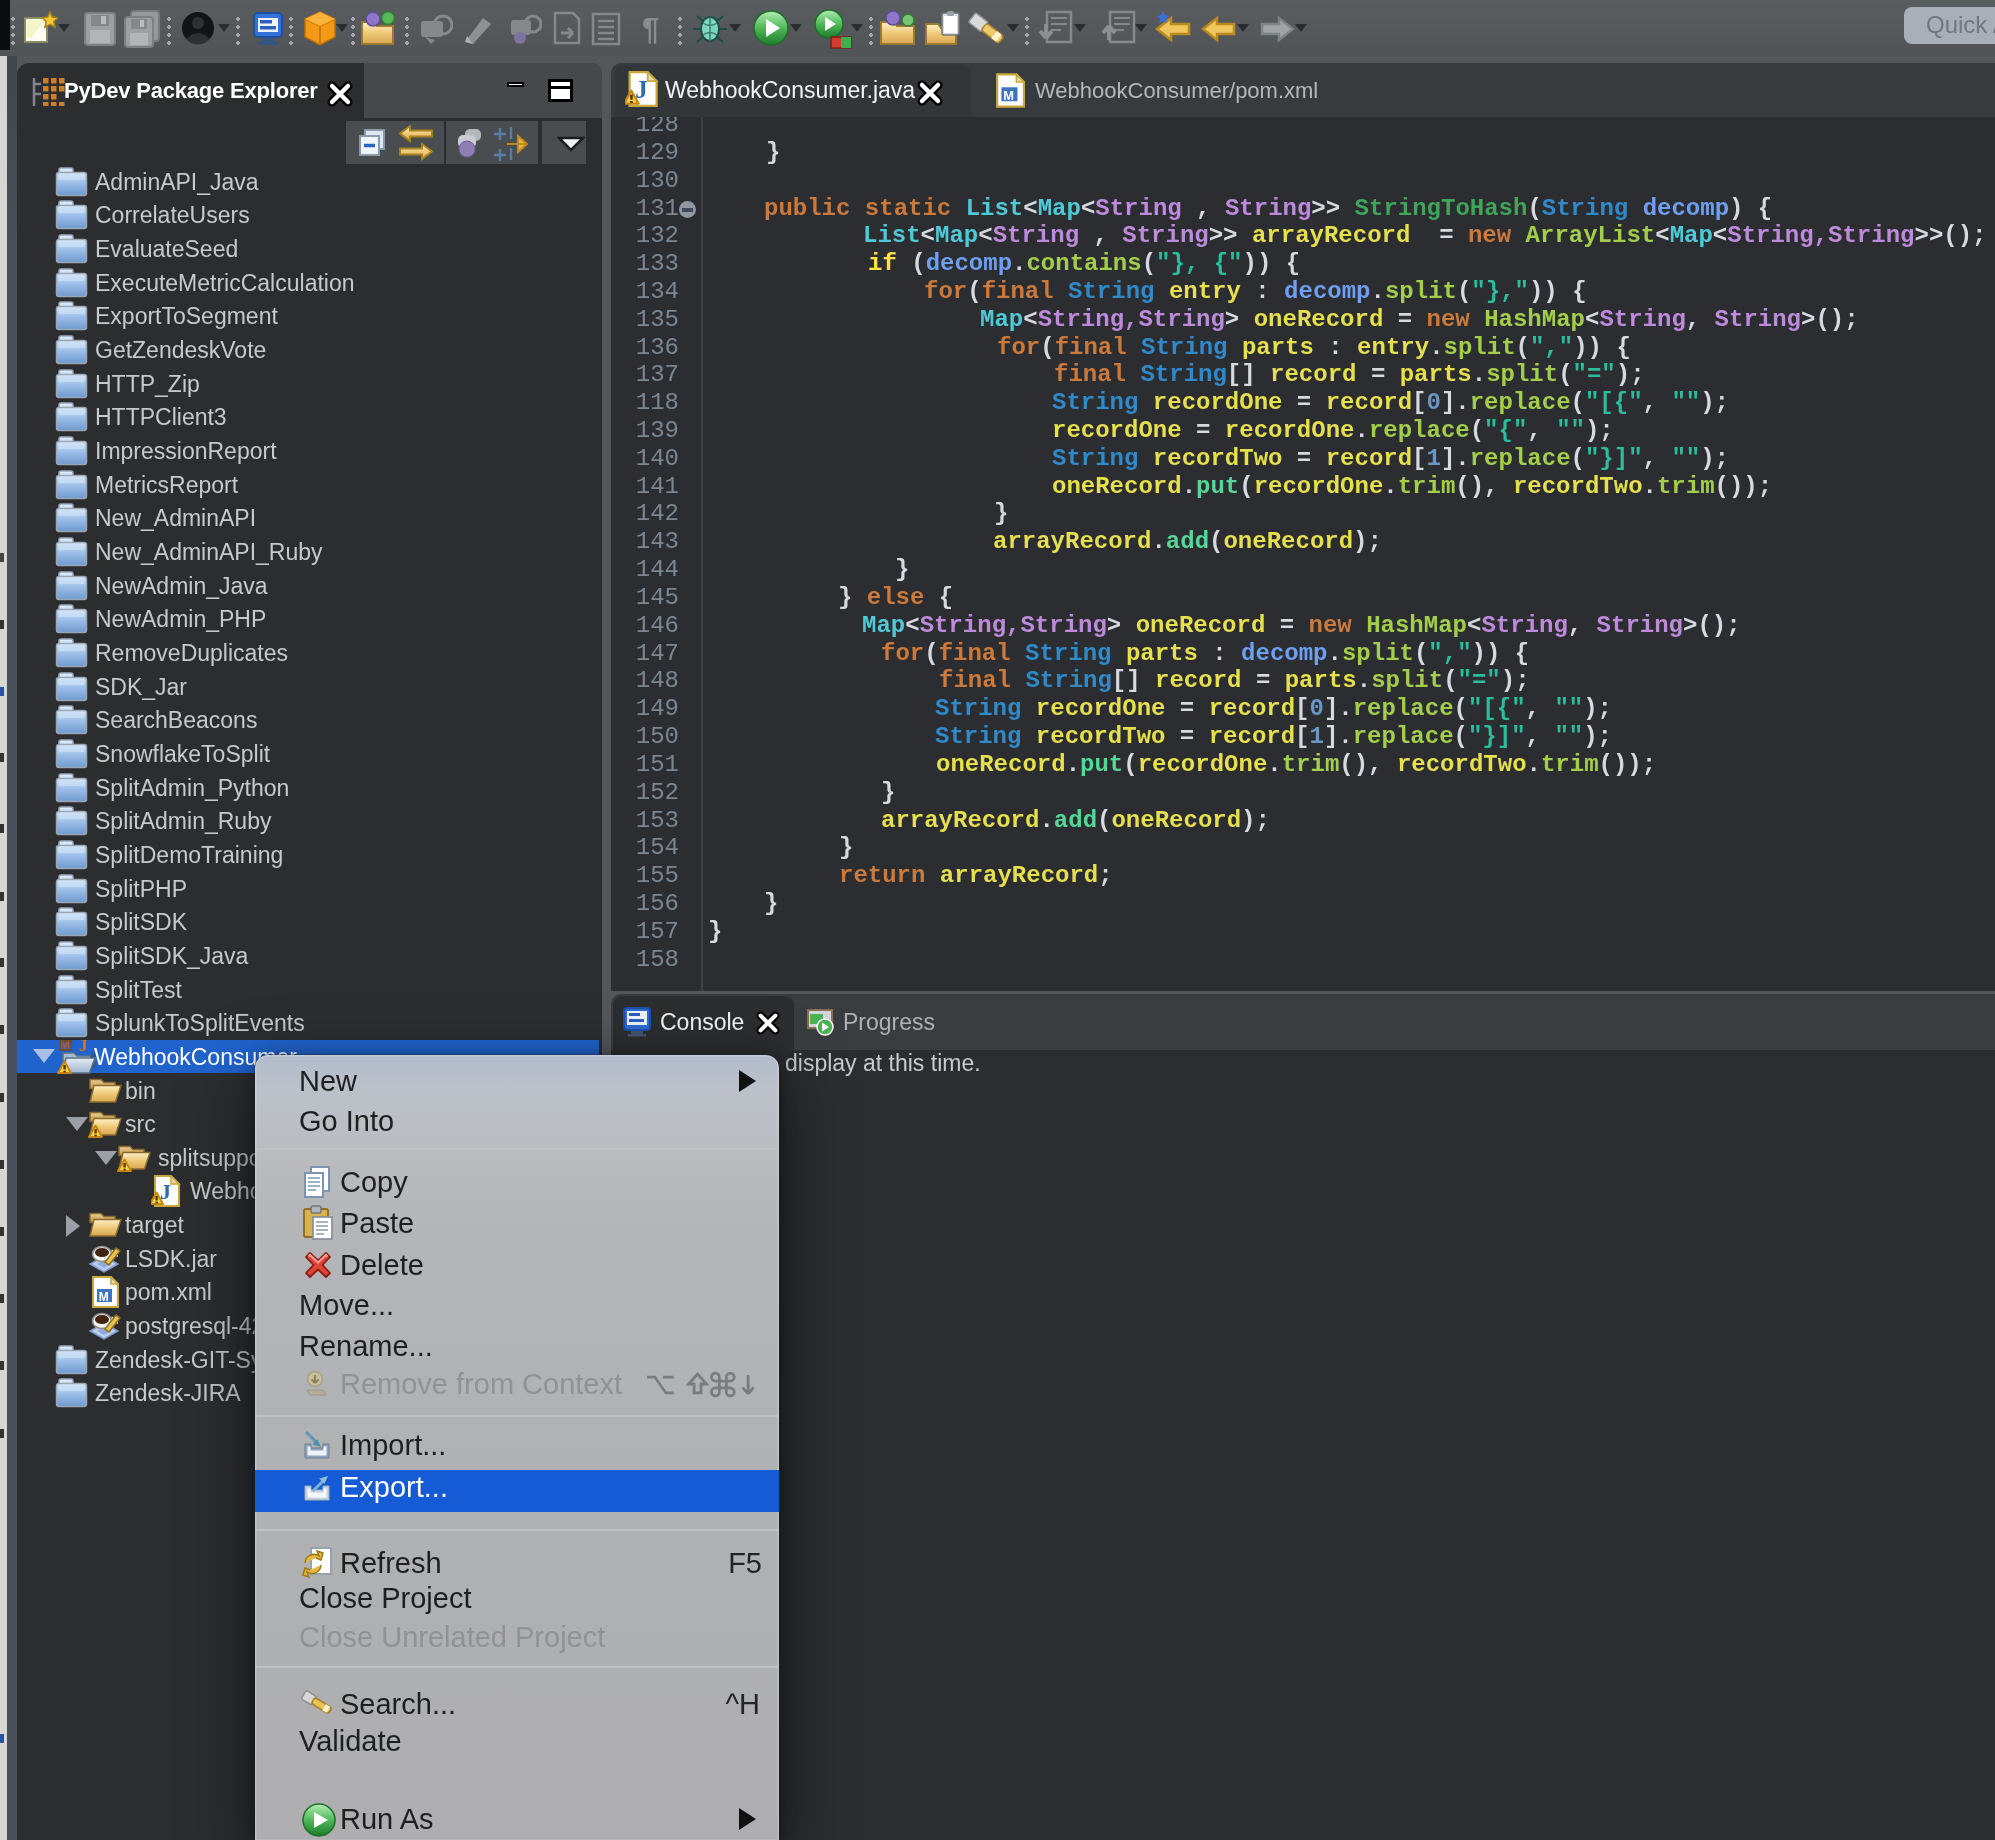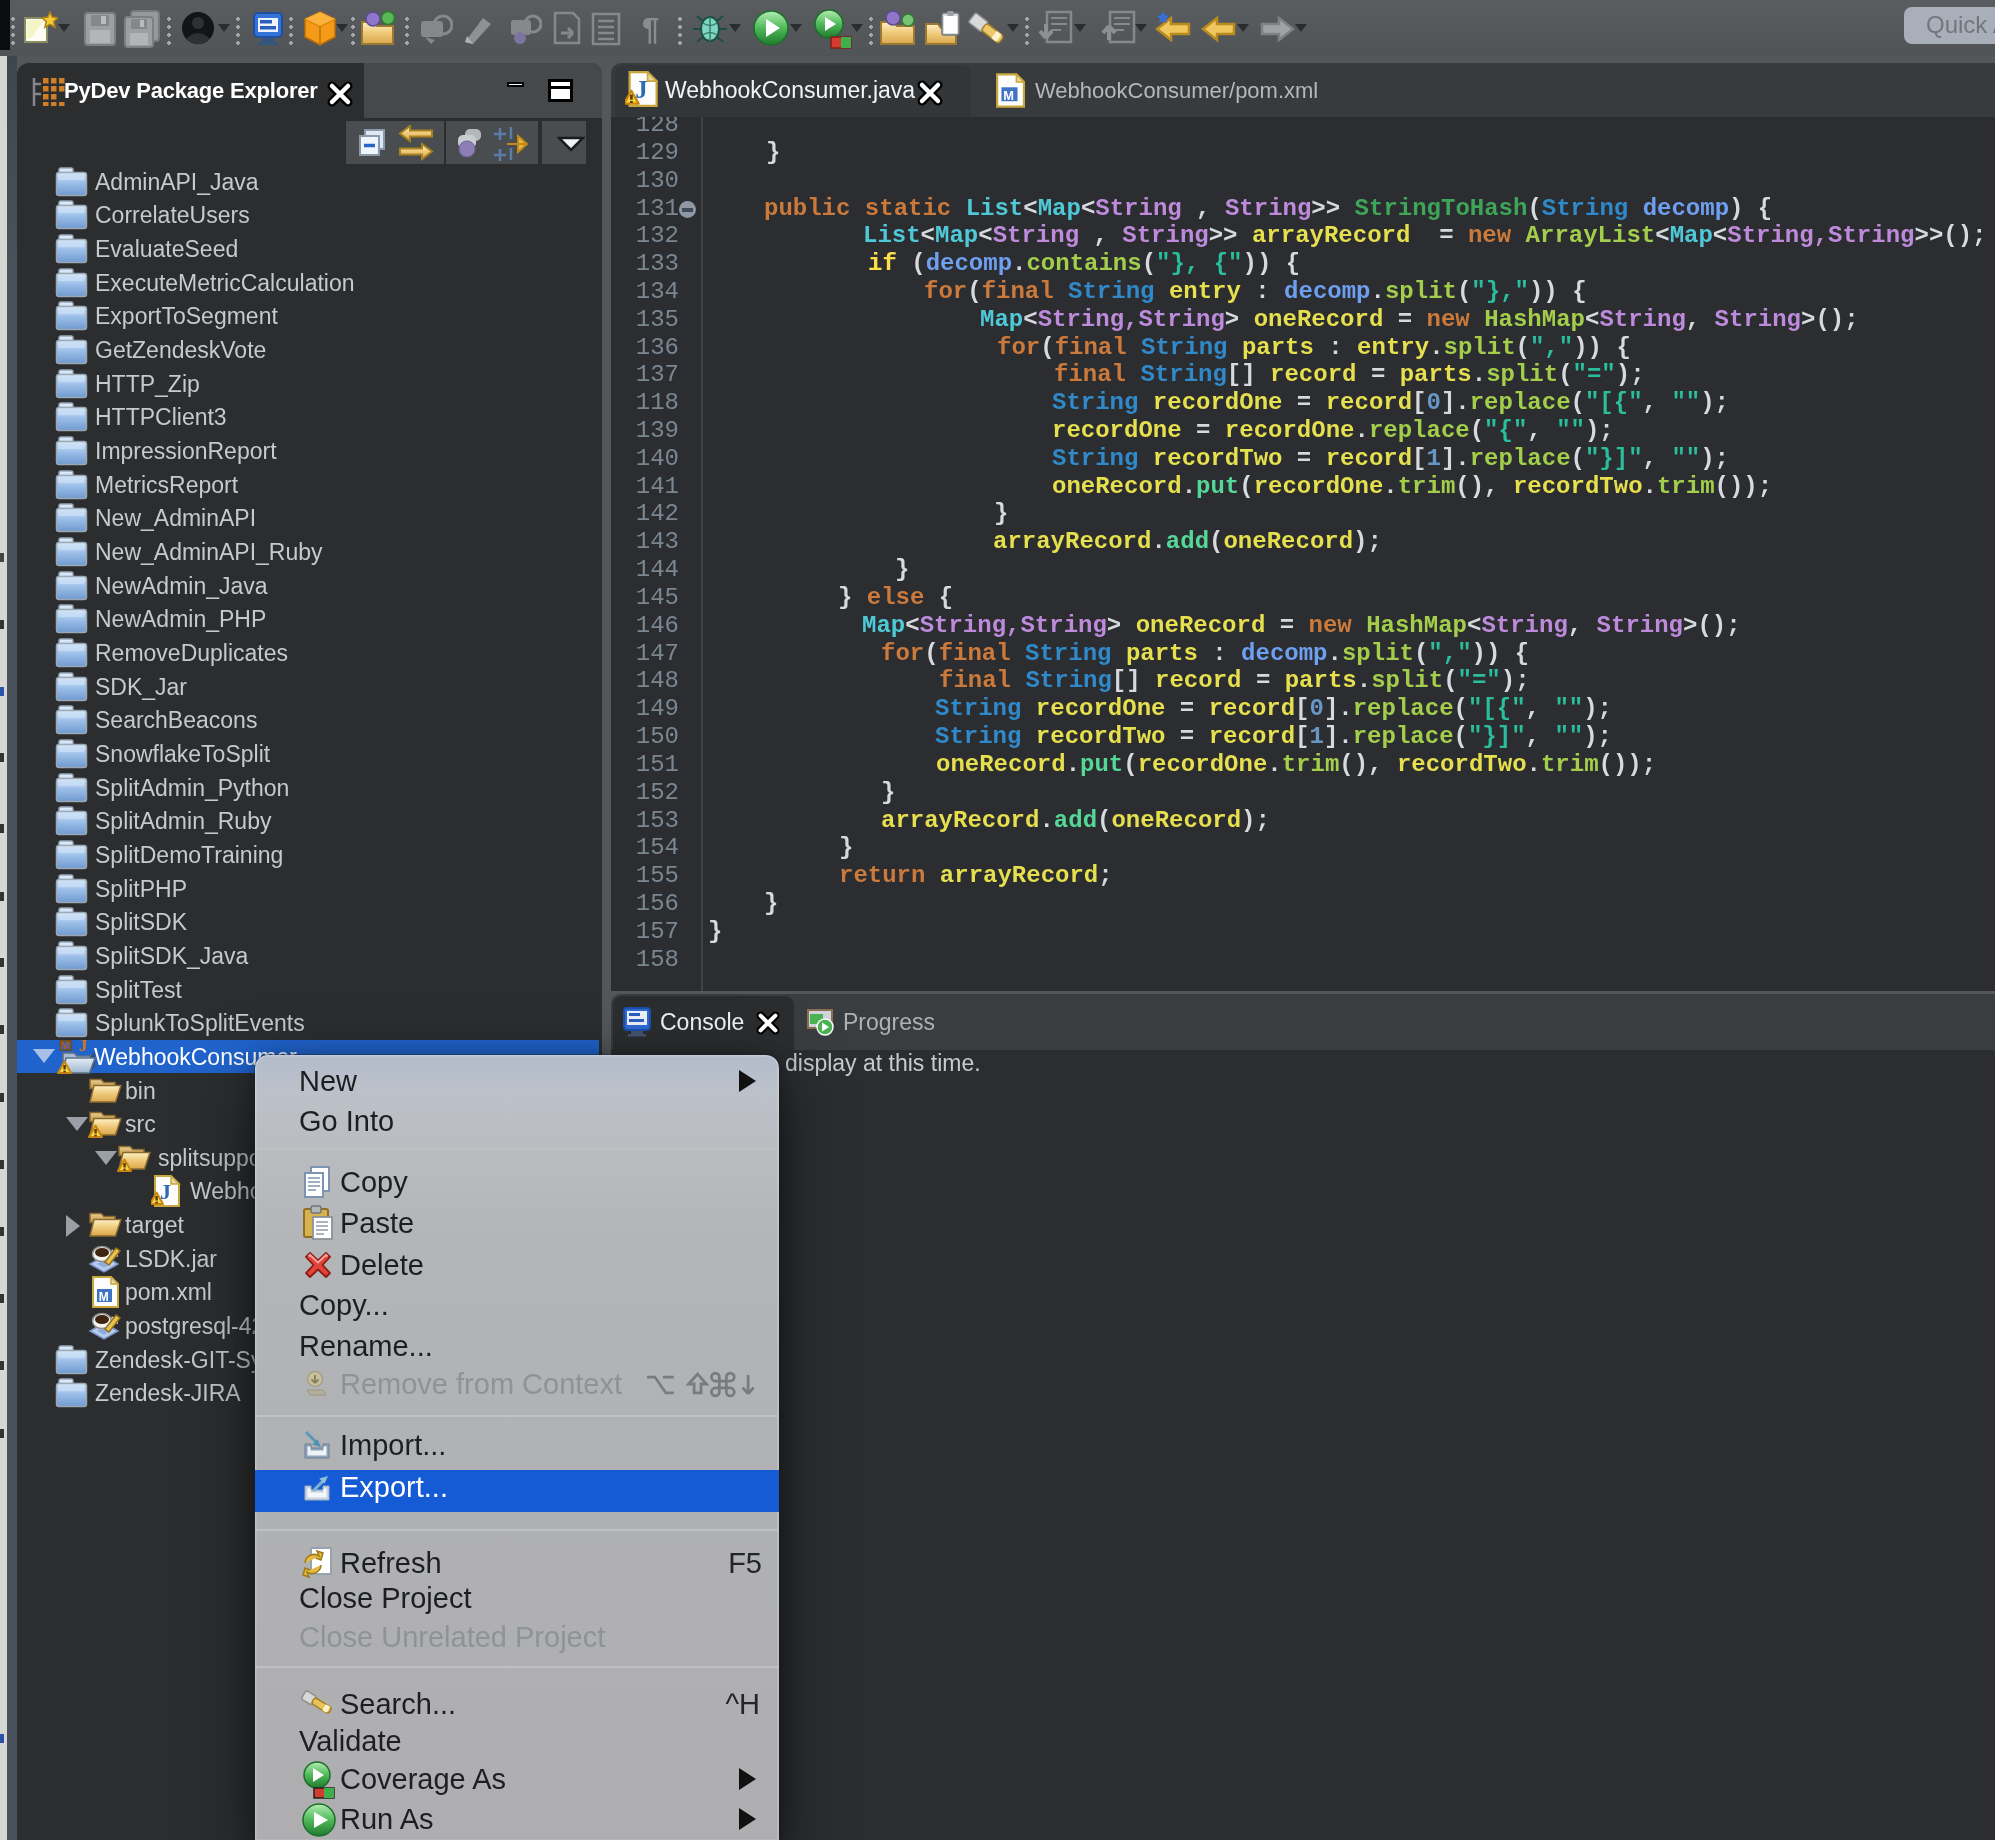--- a/index.html
+++ b/index.html
@@ -677,21 +677,21 @@
       <span class="milabel" style="color:#1d1e1f">Paste</span>
     </div>
 <div class="menuitem" style="top:190px">
       <svg class="ab" style="left:46px;top:3px" width="34" height="34" viewBox="0 0 34 34">
 <path d="M5 9 L9 5 L17 12.5 L25 5 L29 9 L21.5 17 L29 25 L25 29 L17 21.5 L9 29 L5 25 L12.5 17 Z" fill="#e04338" stroke="#8e1c13" stroke-width="1.8" stroke-linejoin="round"></path>
 <path d="M7.5 8.5 L9 7 L17 14.5 L25 7 L26.5 8.5" stroke="#f7a49c" stroke-width="2" fill="none"></path>
       </svg>
       <span class="milabel" style="color:#1d1e1f">Delete</span>
     </div>
 <div class="menuitem" style="top:230px">
-      <span class="mlabel" style="color:#1d1e1f">Copy...</span>
+      <span class="mlabel" style="color:#1d1e1f">Move...</span>
     </div>
 <div class="menuitem" style="top:309px">
       <svg class="ab" style="left:48px;top:6px" width="28" height="28" viewBox="0 0 28 28" opacity="0.6">
 <circle cx="12" cy="9" r="7.5" fill="#d8c88c" stroke="#a09468" stroke-width="1.5"></circle>
 <path d="M4 20 h16 l3 5 H7 z" fill="#b8ad88" stroke="#8f8468" stroke-width="1"></path>
 <path d="M12 5 v8 m0 0 l-3.5 -3.5 m3.5 3.5 l3.5 -3.5" stroke="#6f5f28" stroke-width="2" fill="none"></path>
       </svg>
       <span class="milabel" style="color:#8f9296">Remove from Context</span>
       <svg class="ab" style="right:16px;top:6px" width="117" height="30" viewBox="0 0 118 30" opacity="0.8">
 <g stroke="#6b6e72" stroke-width="2.8" fill="none">
@@ -751,30 +751,20 @@
 <rect x="11" y="13.5" width="20" height="7" rx="2.5" fill="#e8c35c" stroke="#a5801f" stroke-width="1.5"></rect>
 <rect x="24" y="13.5" width="5" height="7" fill="#fdf3cf"></rect>
         </g>
       </svg>
       <span class="milabel" style="color:#1d1e1f">Search...</span>
       <span class="mshort" style="right:19px;top:0">^H</span>
     </div>
 <div class="menuitem" style="top:666px">
       <span class="mlabel" style="color:#1d1e1f">Validate</span>
     </div>
-<div class="menuitem" style="top:704px">
-      <svg class="ab" style="left:46px;top:2px" width="36" height="38" viewBox="0 0 36 38">
-<circle cx="16" cy="14" r="13" fill="url(#gGreen)" stroke="#1c6f28" stroke-width="1.5"></circle>
-<path d="M12 7 L23 14 L12 21 Z" fill="#fff"></path>
-<rect x="13" y="27" width="20" height="10" fill="#d23b2e" stroke="#222" stroke-width="1.5"></rect>
-<rect x="23" y="27" width="10" height="10" fill="#3fae4c"></rect>
-      </svg>
-      <span class="milabel" style="color:#1d1e1f">Coverage As</span>
-      <div class="marrow"></div>
-    </div>
 <div class="menuitem" style="top:744px">
       <svg class="ab" style="left:46px;top:2px" width="36" height="38" viewBox="0 0 36 38">
 <circle cx="18" cy="19" r="16" fill="url(#gGreen)" stroke="#1c6f28" stroke-width="1.5"></circle>
 <path d="M13 11 L27 19 L13 27 Z" fill="#fff"></path>
       </svg>
       <span class="milabel" style="color:#1d1e1f">Run As</span>
       <div class="marrow"></div>
     </div>
 </div>
 

